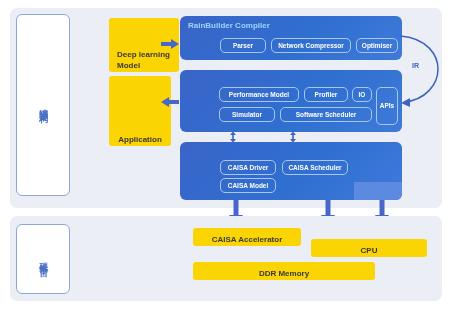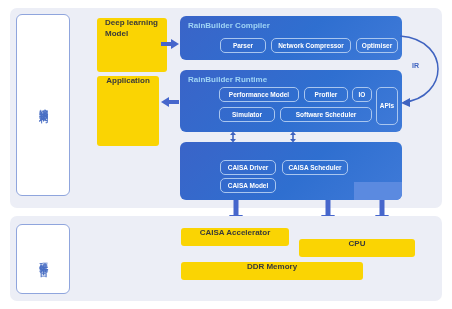--- a/index.html
+++ b/index.html
@@ -65,25 +65,26 @@
     width: 52px;
     height: 68px;
   }
 
   
   .yellow-box {
     position: absolute;
     background: #fad403;
     border-radius: 3px;
     display: flex;
-    align-items: flex-start;
+    align-items: flex-end;
     color: #3a3a3a;
     font-size: 8px;
     font-weight: 700;
     line-height: 1.35;
+    margin-left: 12px;
   }
   .yellow-box.left-pad { padding-left: 8px; }
   .yellow-box.centered { justify-content: center; text-align: center; }
 
   #dl-model-box {
     left: 97px;
     top: 18px;
     width: 62px;
     height: 54px;
   }
@@ -262,21 +263,20 @@
   </div>
   <div class="pill" id="pill-netcomp">
     <span>Network Compressor</span>
   </div>
   <div class="pill" id="pill-optimiser">
     <span>Optimiser</span>
   </div>
 </div>
 
 <div class="blue-panel" id="runtime-panel">
-  <span class="panel-title">RainBuilder Runtime</span>
   <div class="pill" id="pill-perfmodel">
     <span>Performance Model</span>
   </div>
   <div class="pill" id="pill-profiler">
     <span>Profiler</span>
   </div>
   <div class="pill" id="pill-io">
     <span>IO</span>
   </div>
   <div class="pill" id="pill-apis">

